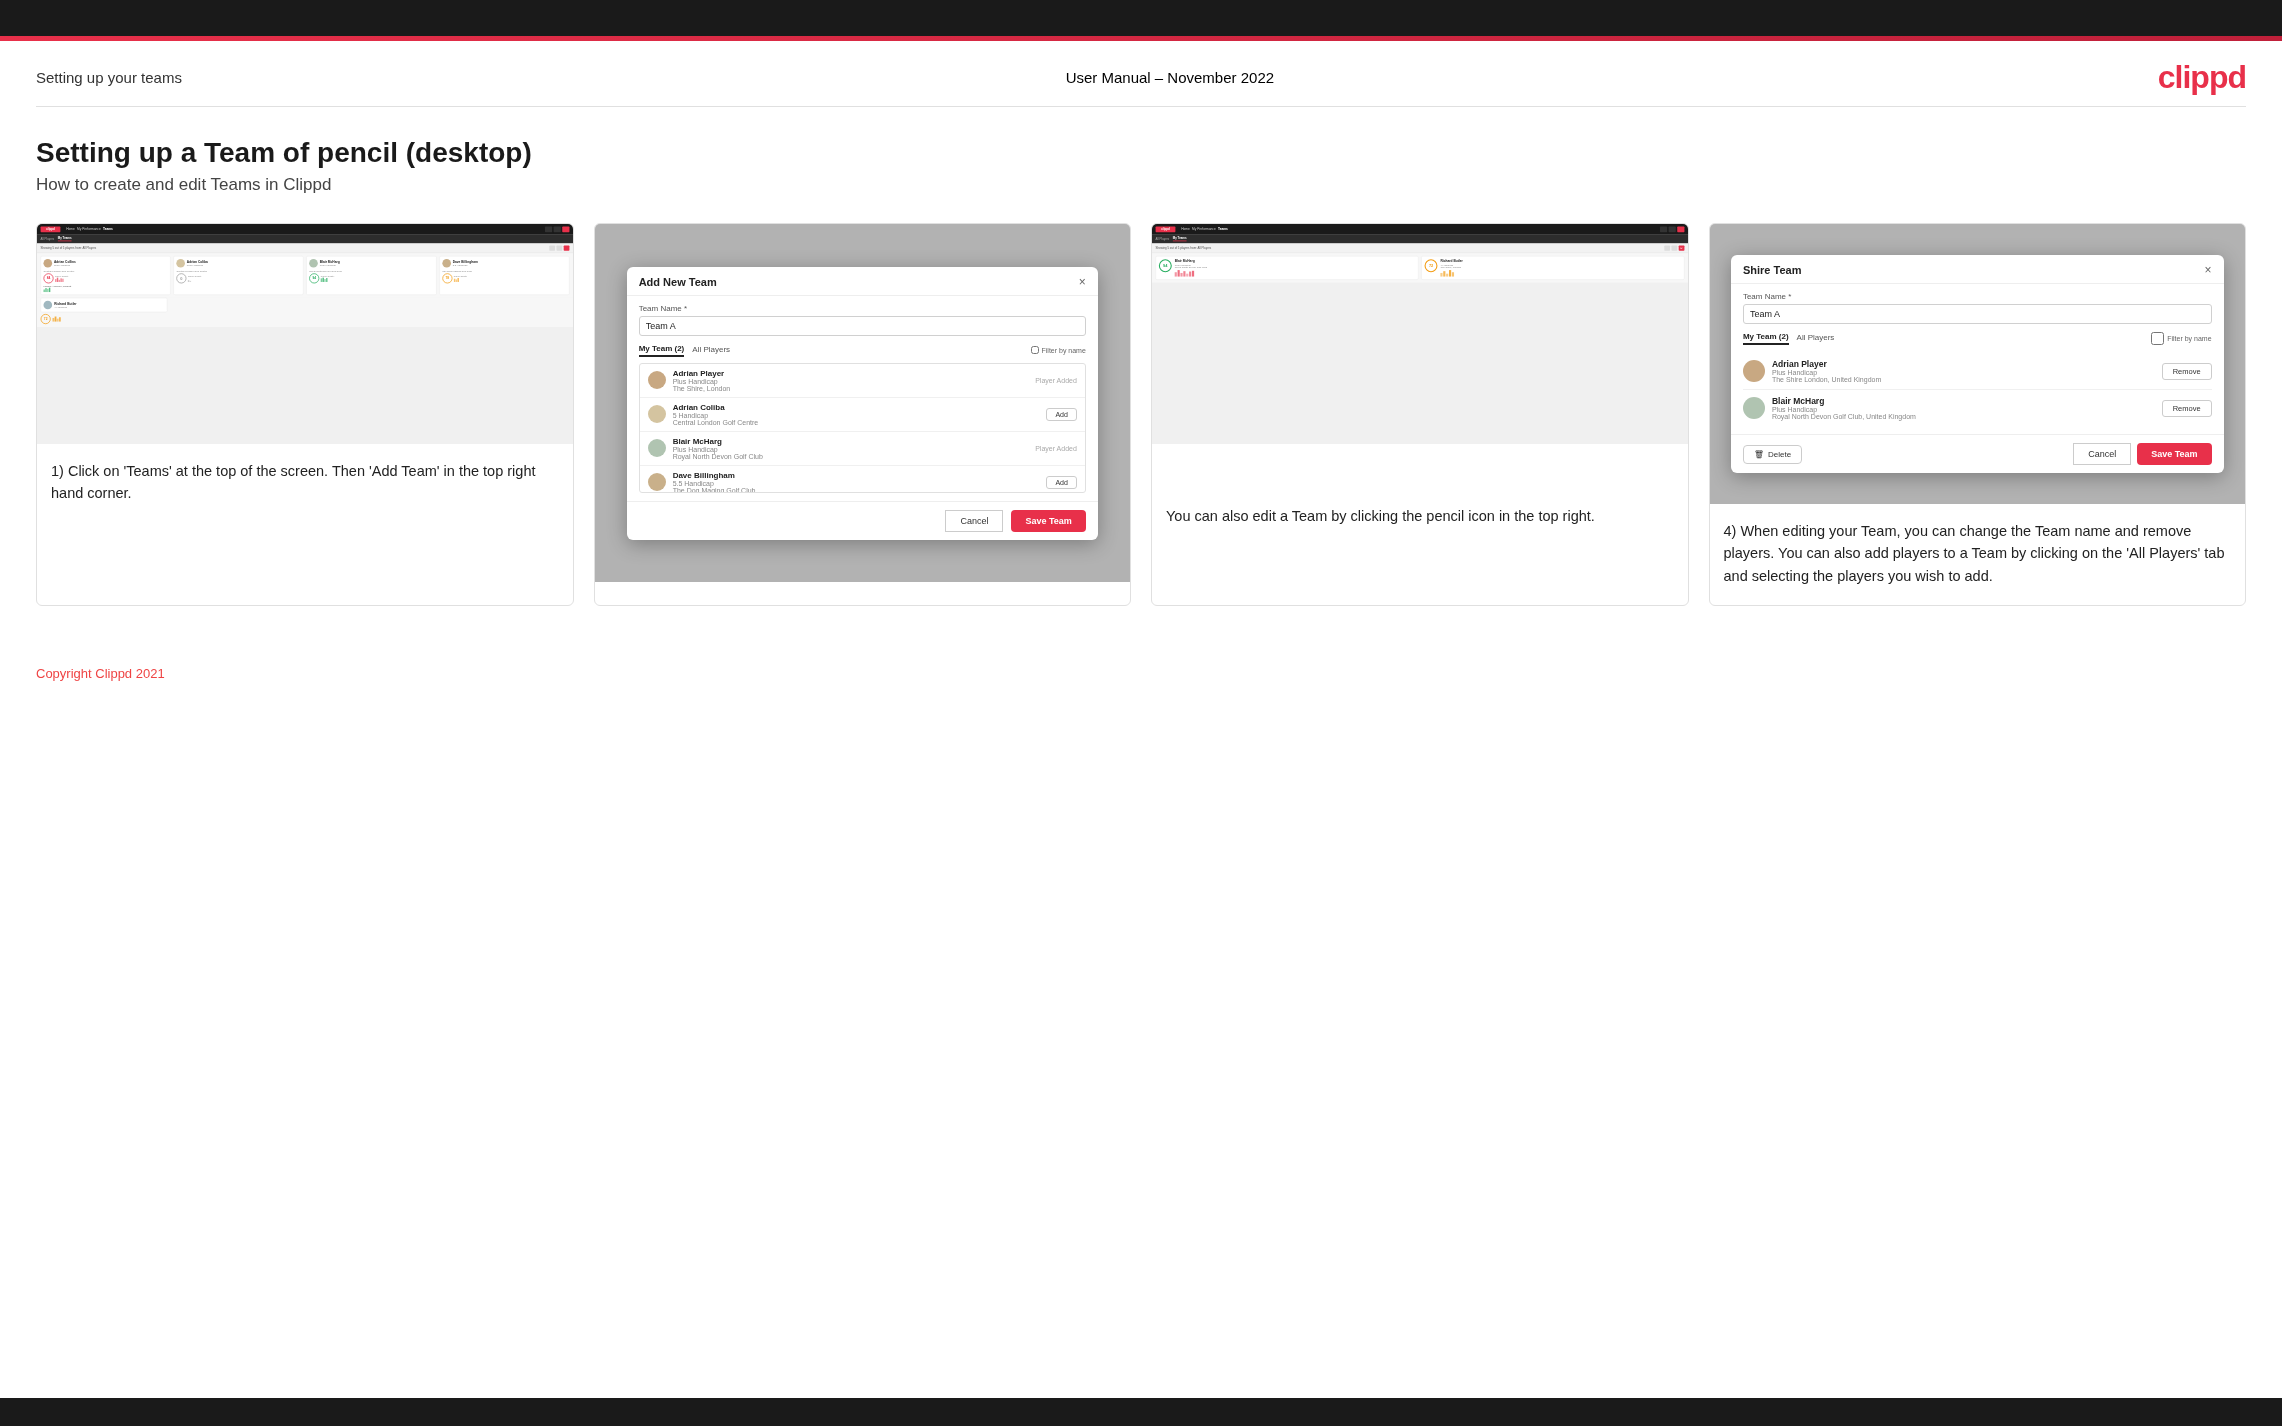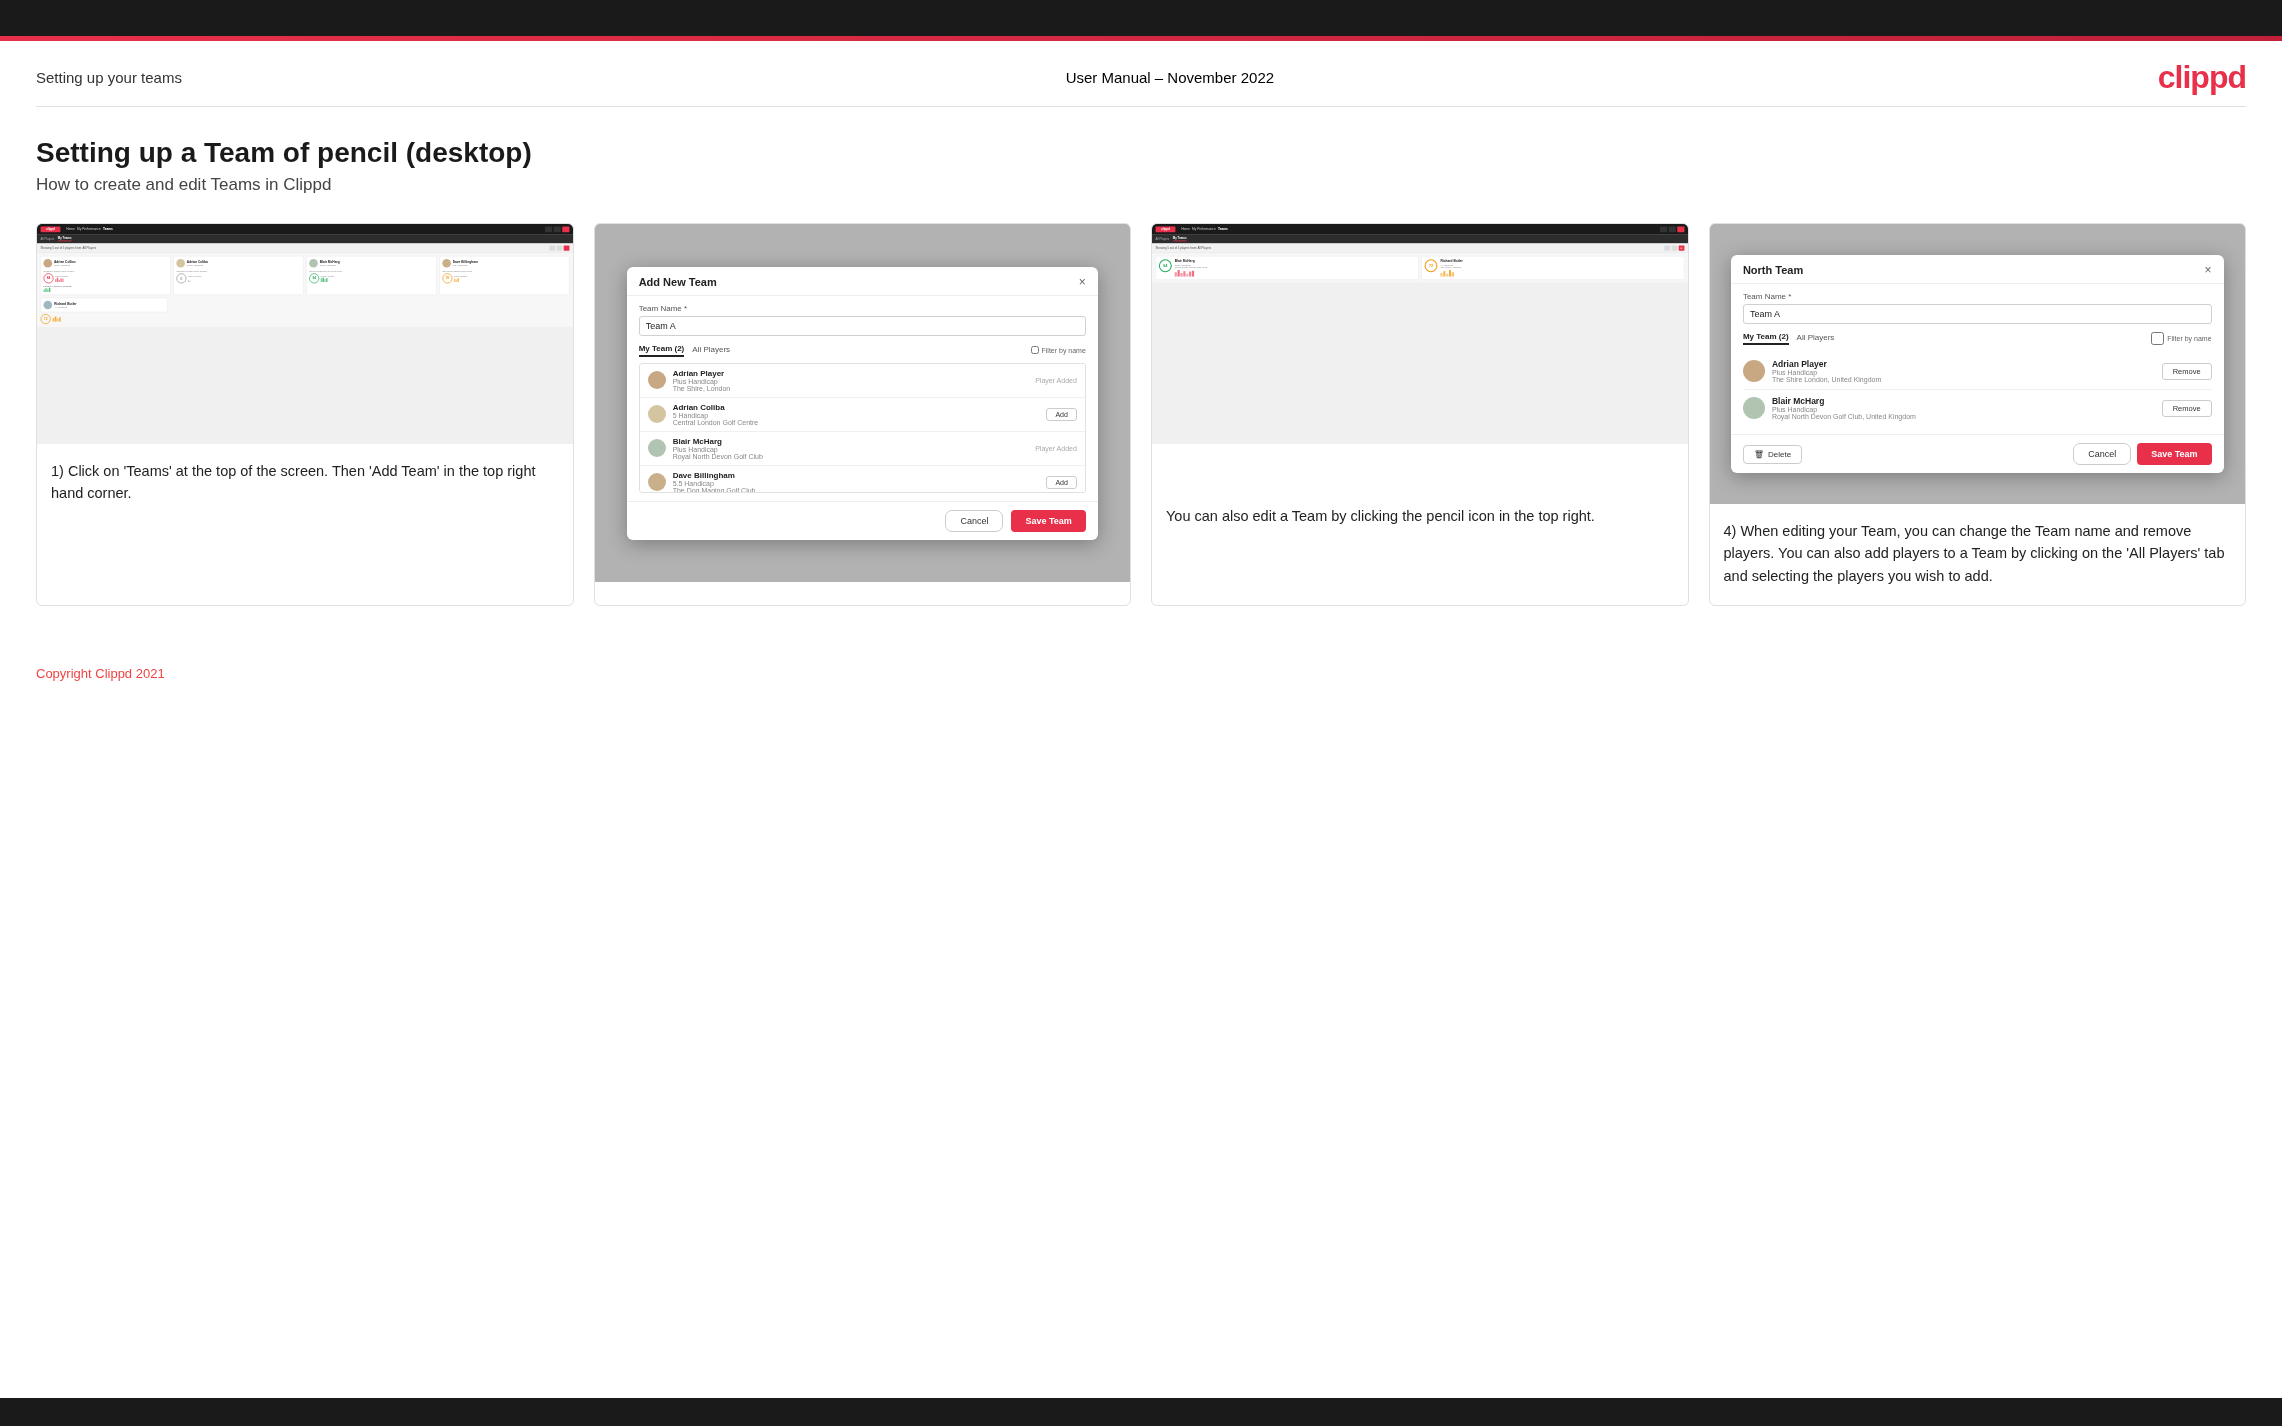--- a/index.html
+++ b/index.html
@@ -223,21 +223,21 @@
     .modal-footer {
       display: flex;
       gap: 8px;
       padding: 8px 12px;
       border-top: 1px solid #eee;
       justify-content: flex-end;
     }
     .btn-cancel {
       background: #fff;
       border: 1.5px solid #ccc;
-      border-radius: 7px;
+      border-radius: 0;
       padding: 5px 14px;
       font-size: 9px;
       color: #333;
       cursor: pointer;
     }
     .btn-save {
       background: #e8304a;
       border: none;
       border-radius: 4px;
       padding: 5px 14px;
@@ -723,21 +723,21 @@
       <div class="step-text">
         <br><br>
         <span>You can also edit a Team by clicking the pencil icon in the top right.</span>
       </div>
     </div>
 
     <div class="step-card">
       <div class="step-screenshot ss4">
         <div class="modal2">
           <div class="modal2-header">
-            <span class="modal2-title">North Team</span>
+            <span class="modal2-title">Shire Team</span>
             <span class="modal-close">×</span>
           </div>
           <div class="modal2-body">
             <div class="modal2-label">Team Name *</div>
             <input class="modal2-input" type="text" value="Team A" style="">
             <div class="modal2-tabs">
               <span class="modal2-tab active">My Team (2)</span>
               <span class="modal2-tab">All Players</span>
               <div class="modal2-filter">
                 <input type="checkbox" style="">

